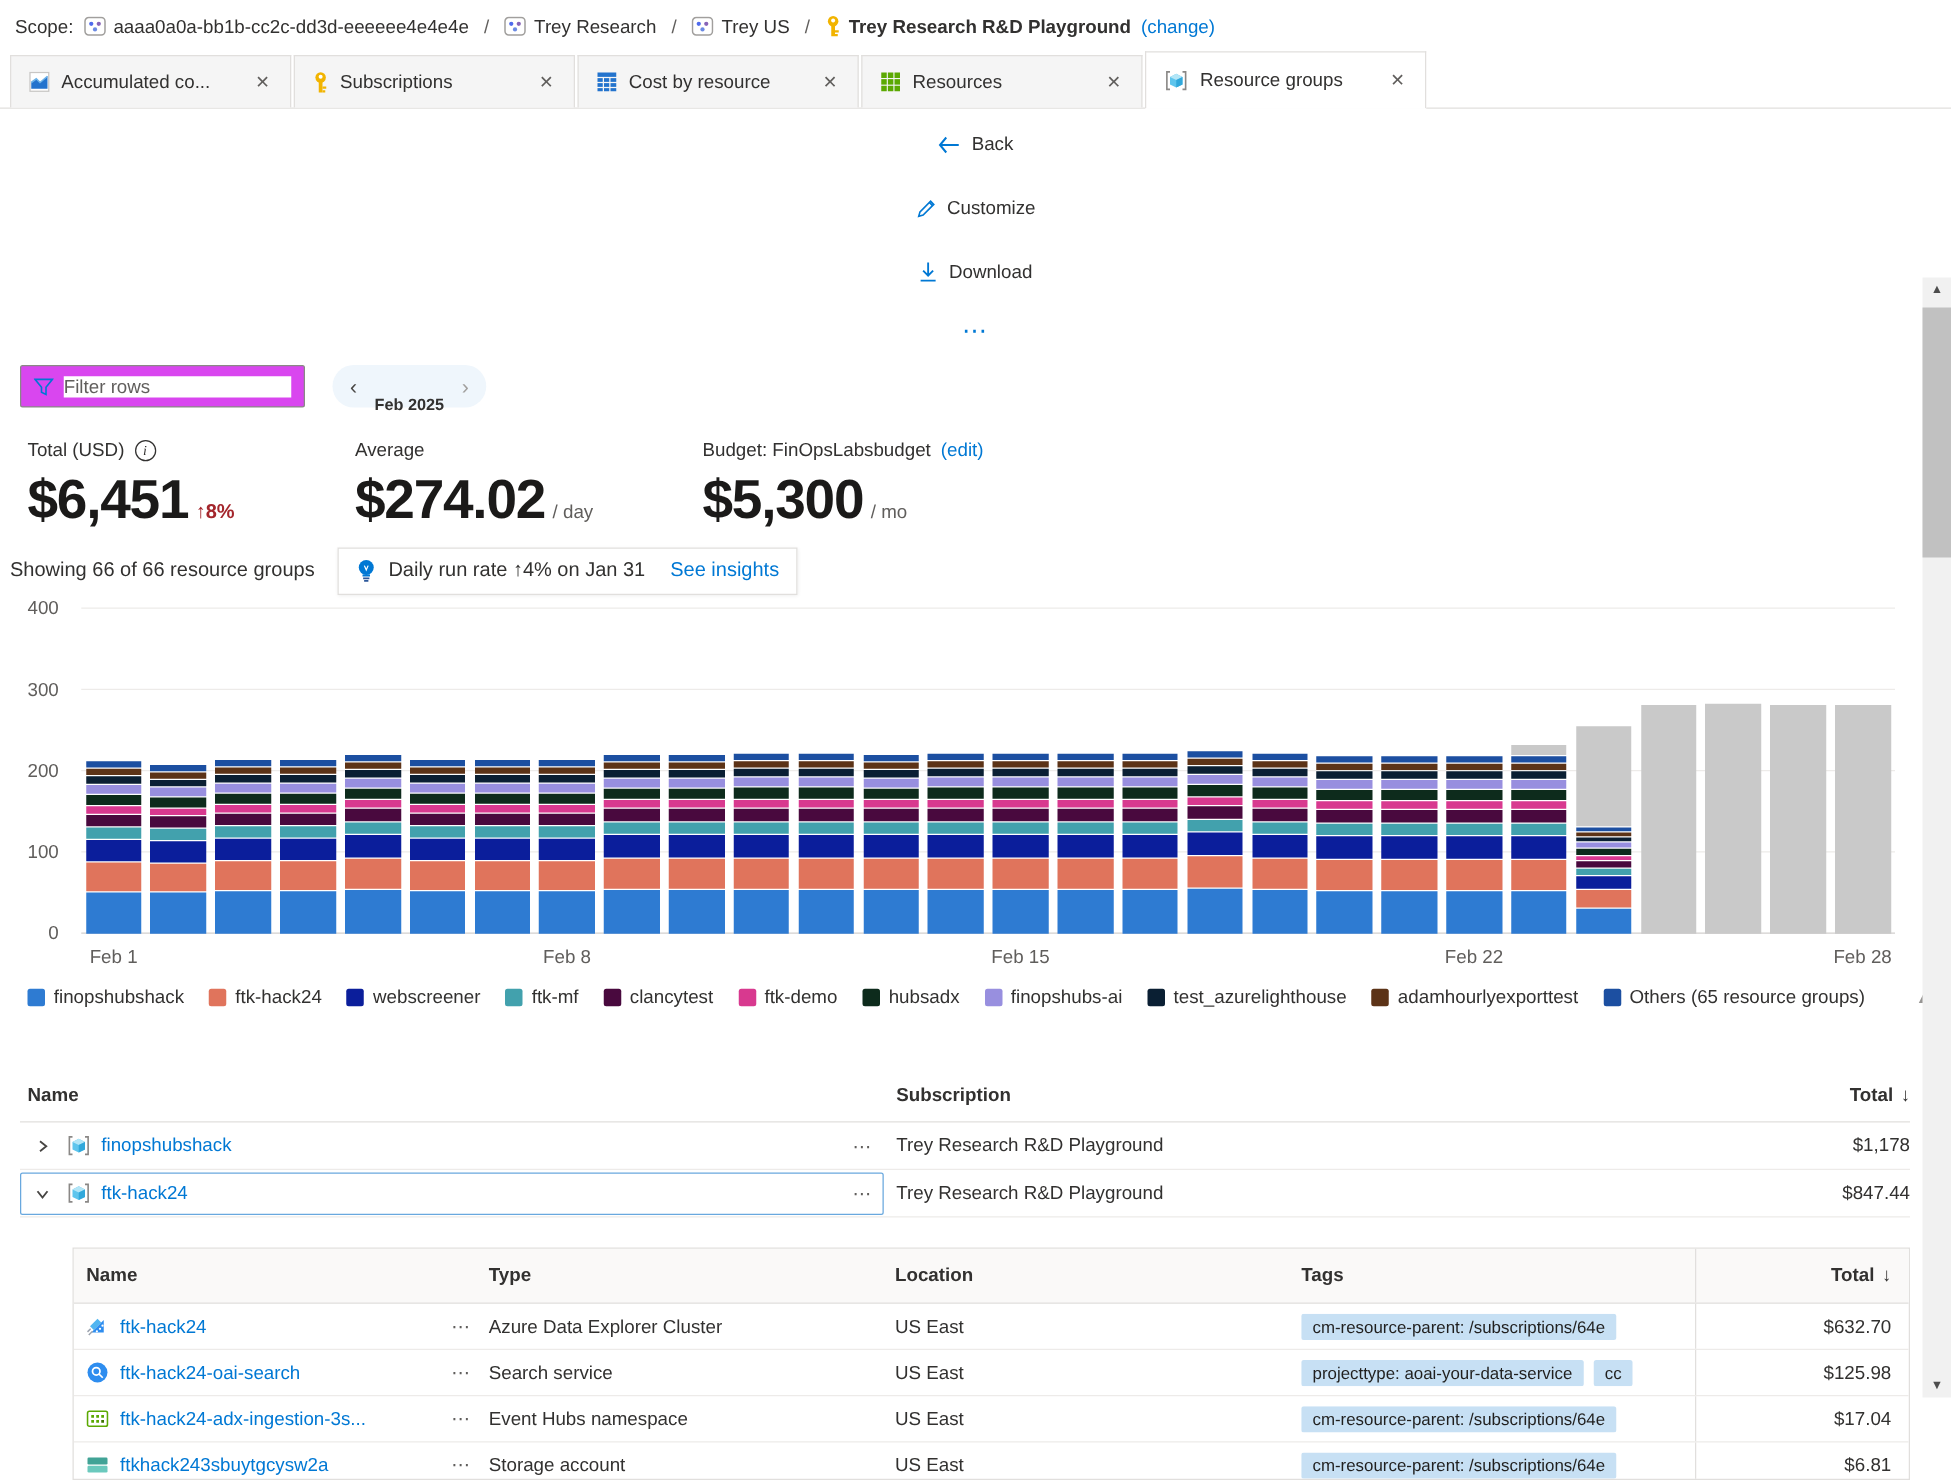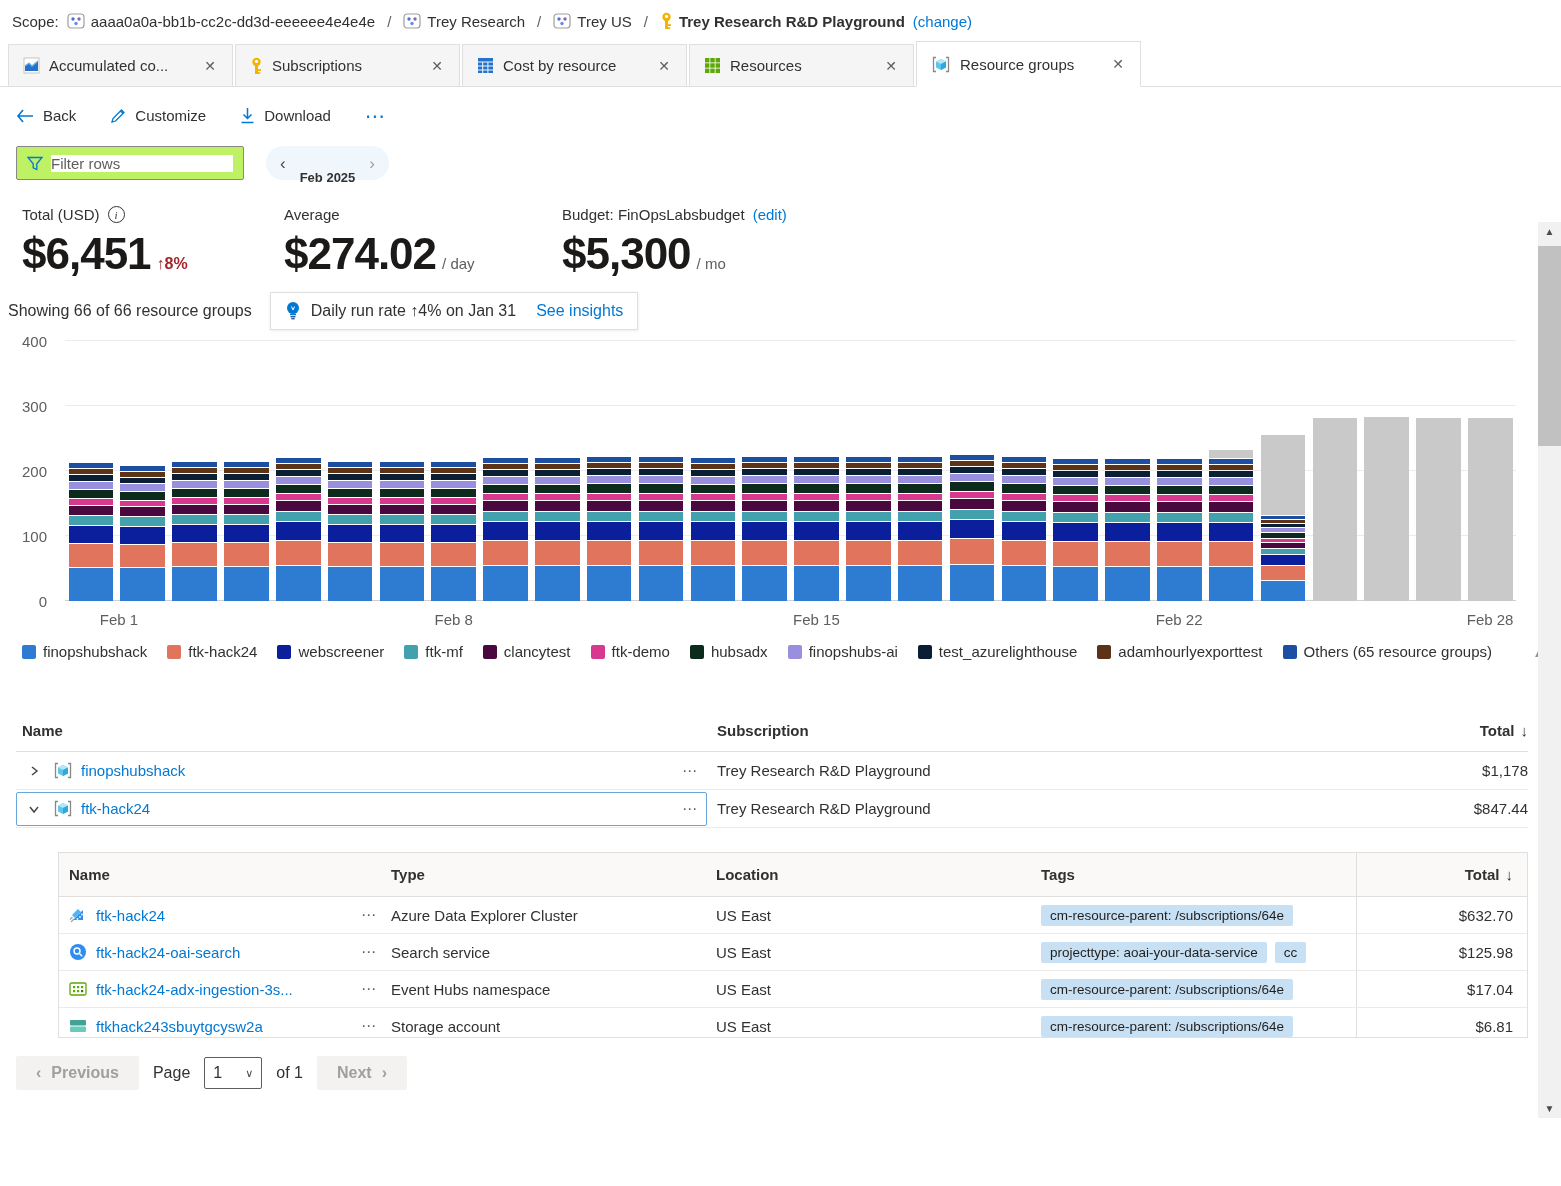--- a/index.html
+++ b/index.html
@@ -18,27 +18,27 @@
 
   
   .tab-bar { display:flex; align-items:flex-end; padding-left:8px; border-bottom:1px solid #E1DFDD; height:47px; }
   .tab { display:flex; align-items:center; gap:9px; width:225px; height:42px; padding:0 12px 0 14px;
     background:#F5F5F5; border:1px solid #E1DFDD; border-bottom:none; margin-right:2px; font-size:15px; cursor:pointer; }
   .tab.active { background:#fff; height:46px; margin-bottom:-1px; border-bottom:1px solid #fff; }
   .tab .lbl { flex:1 1 auto; overflow:hidden; white-space:nowrap; text-overflow:ellipsis; }
   .tab .close { color:#605E5C; font-size:14px; padding:2px 4px; }
 
   
-  .toolbar { display:flex; align-items:center; gap:34px; padding:20px 16px 0 16px; font-size:15px; }
+  .toolbar { display:flex; align-items:center; gap:34px; padding:20px 16px 0 16px; font-size:15px;flex-direction:column; }
   .tool { display:flex; align-items:center; gap:9px; cursor:pointer; color:#323130; }
   .tool .more { color:#0078D4; font-size:20px; letter-spacing:2px; line-height:10px; }
 
   
   .filter-row { display:flex; align-items:center; gap:22px; padding:22px 16px 0 16px; }
-  .filter-box { display:flex; align-items:center; gap:8px; width:228px; height:34px; border:1px solid #8A8886; border-radius:2px; padding:0 10px; background:#bef264; }
+  .filter-box { display:flex; align-items:center; gap:8px; width:228px; height:34px; border:1px solid #8A8886; border-radius:2px; padding:0 10px; background:#d946ef; }
   .filter-box input { border:none; outline:none; font-size:15px; width:100%; font-family:inherit; color:#323130; }
   .filter-box input::placeholder { color:#605E5C; }
   .period-pill { display:flex; align-items:center; gap:14px; background:#EFF6FC; border-radius:17px; height:34px; padding:0 14px; }
   .period-pill .plabel { font-weight:bold; font-size:13px;margin-top:28px; }
   .chev { font-size:17px; color:#484644; line-height:1; }
   .chev.dim { color:#A19F9D; }
 
   
   .kpi-row { display:flex; padding:26px 16px 0 22px; }
   .kpi { display:flex; flex-direction:column; gap:6px; }
@@ -738,21 +738,21 @@
           </div>
         </div>
         <div class="bar-slot">
           <div class="bar">
             <div class="seg" style="height: 183px; background: rgb(201, 201, 201);"></div>
           </div>
         </div>
       </div>
     </div>
   <div class="xlabels" id="xlabels">
-      <span class="xlab" style="left: 1.78571%; margin-left: 28px;">Feb 1</span>
+      <span class="xlab" style="left: 1.78571%;">Feb 1</span>
       <span class="xlab" style="left: 26.7857%;">Feb 8</span>
       <span class="xlab" style="left: 51.7857%;">Feb 15</span>
       <span class="xlab" style="left: 76.7857%;">Feb 22</span>
       <span class="xlab" style="left: 98.2143%;">Feb 28</span>
     </div>
 </div>
 
 <div class="legend" id="legend">
     <span class="legend-item">
       <span class="swatch" style="background: rgb(46, 123, 210);"></span>

